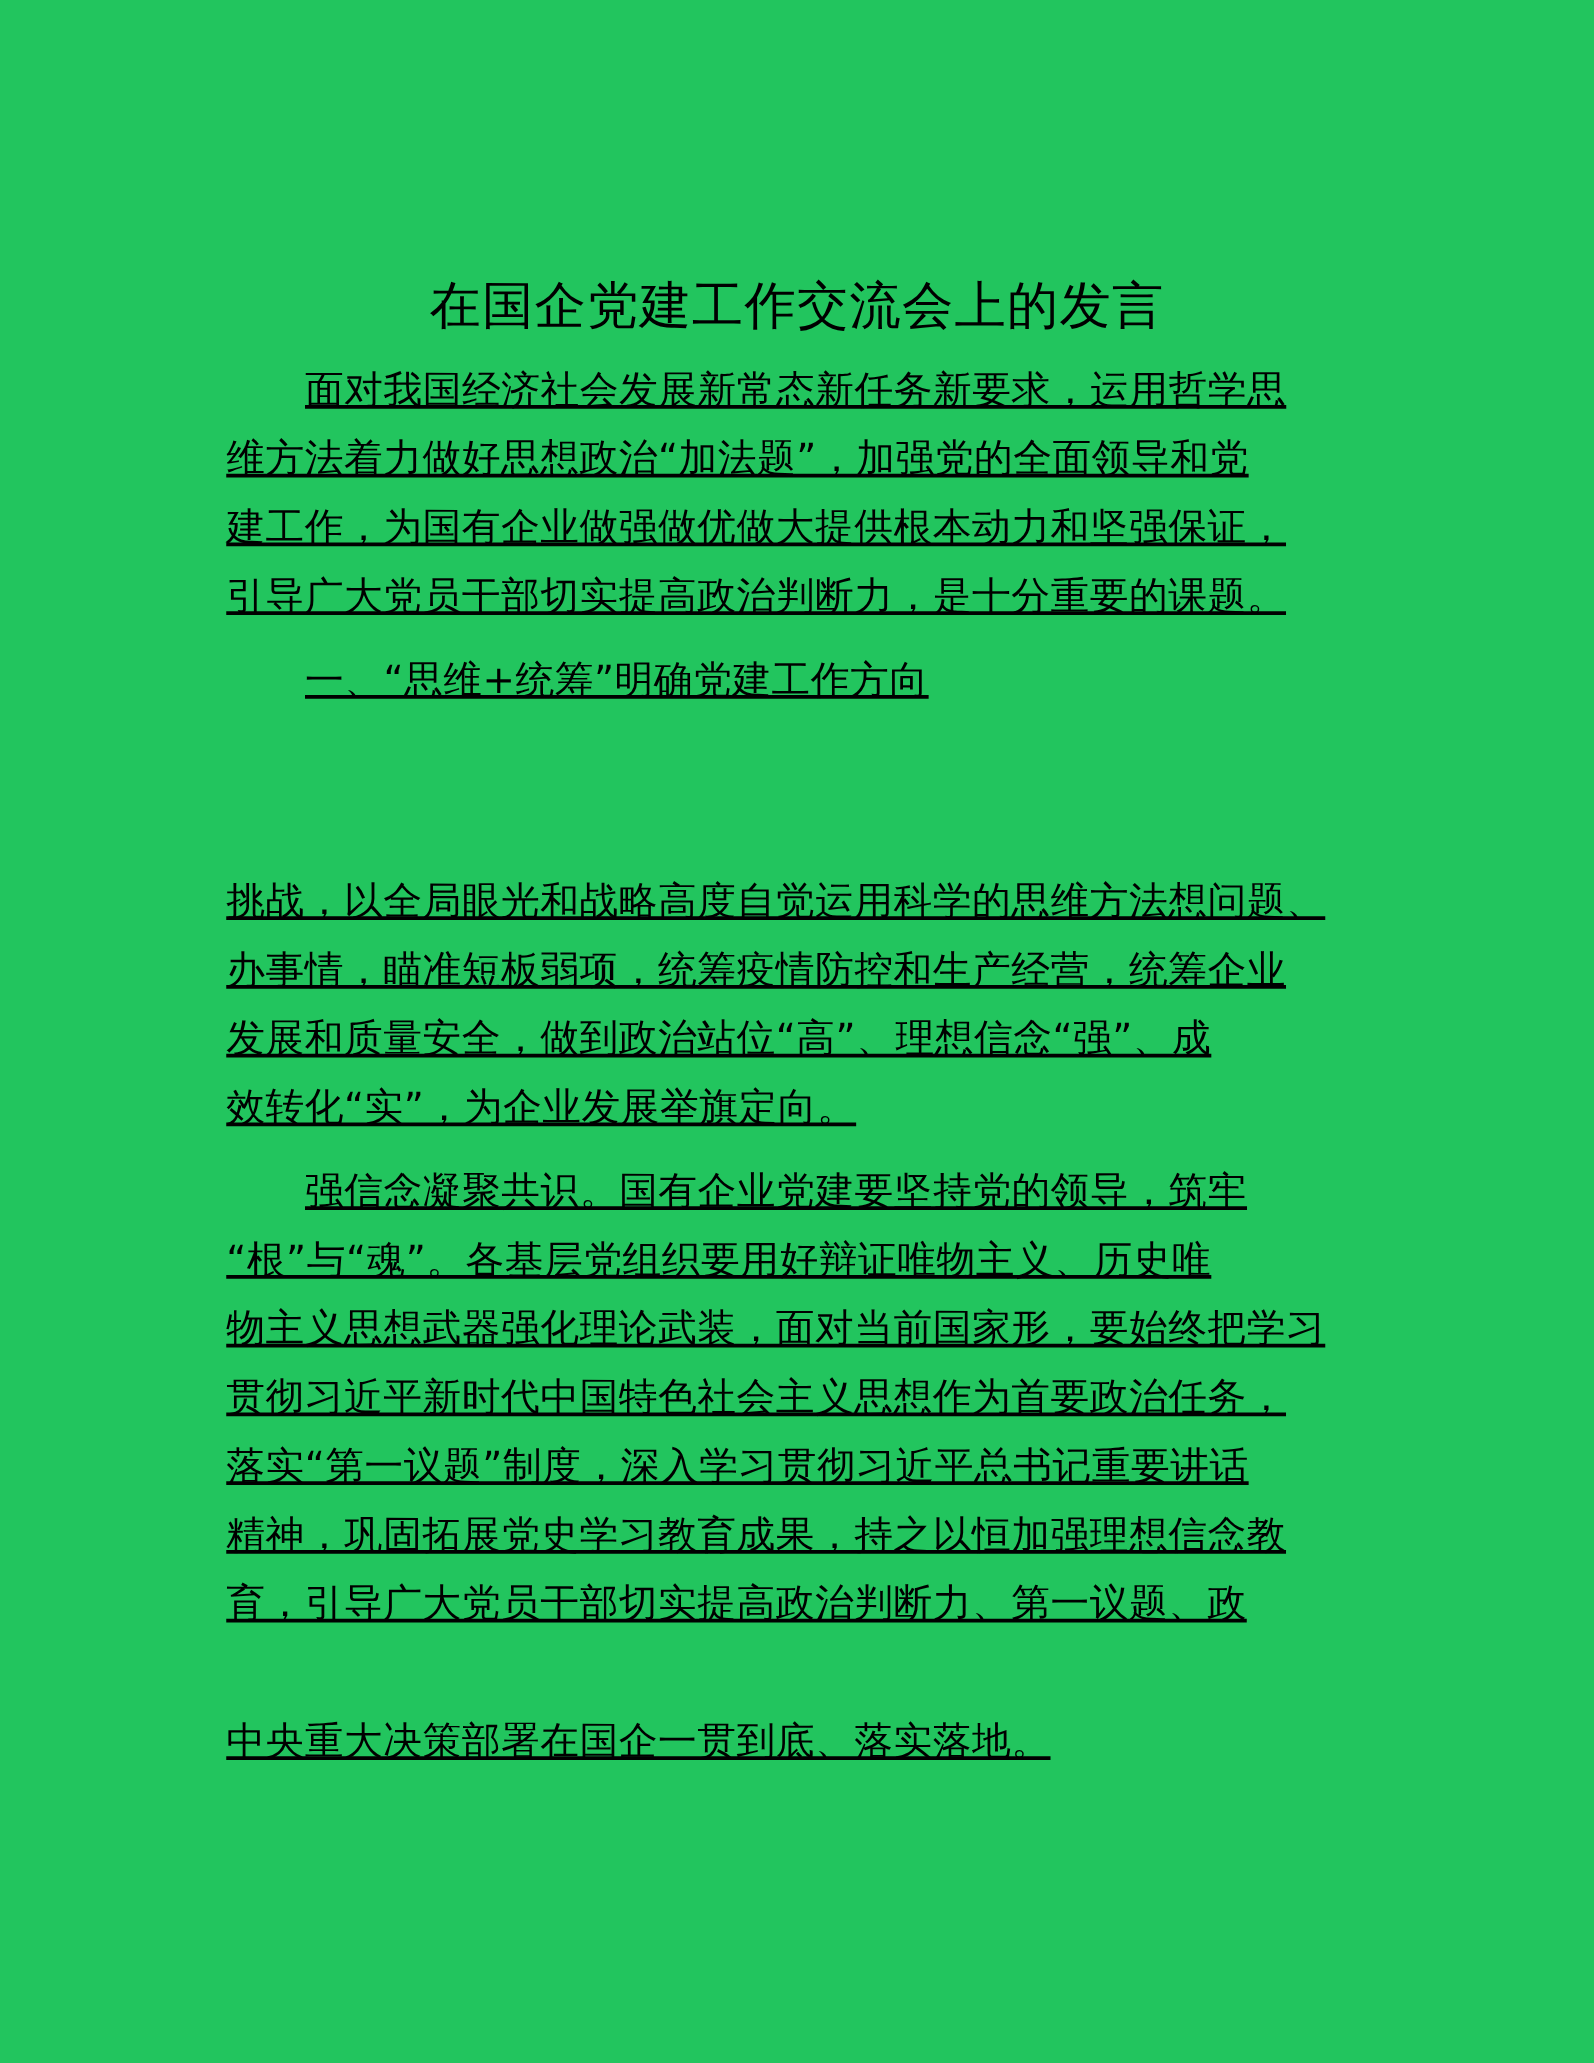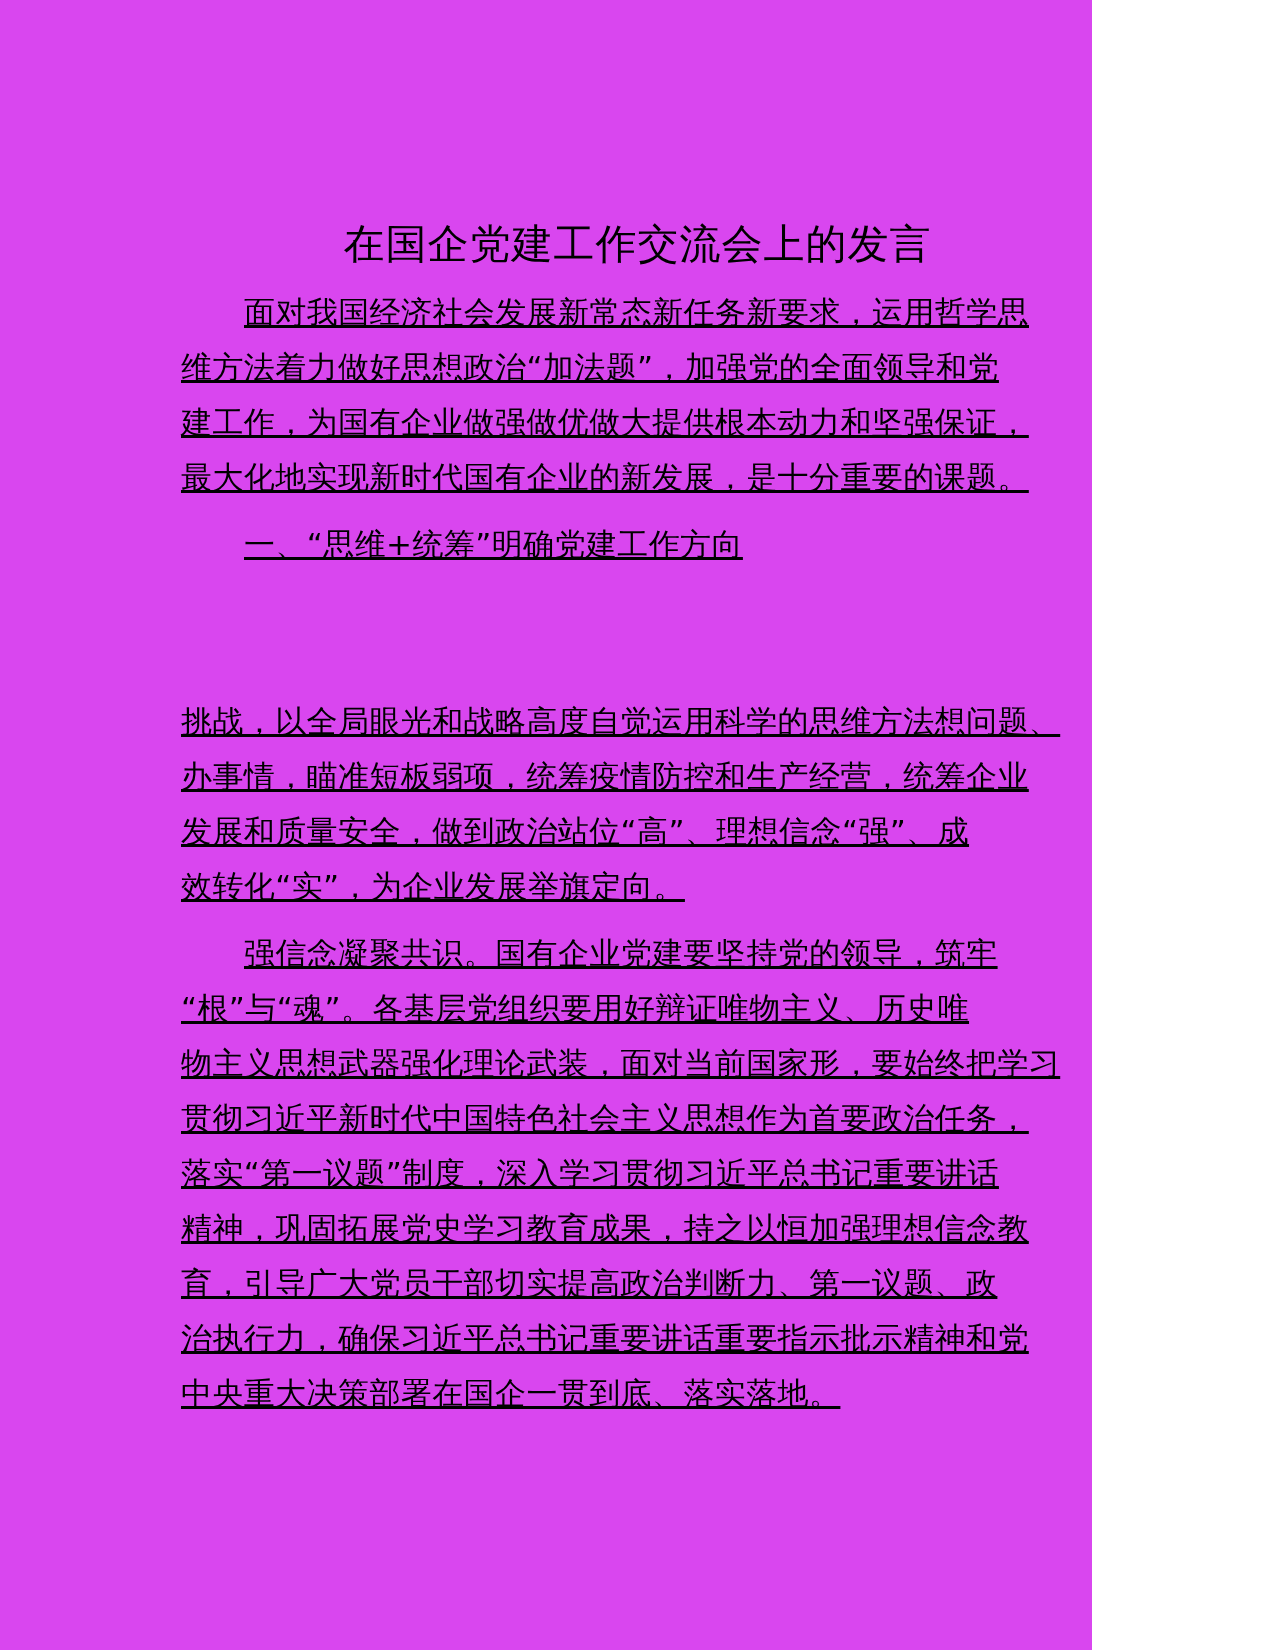--- a/index.html
+++ b/index.html
@@ -12,23 +12,23 @@
       height: 1650px;
       position: relative;
       overflow: hidden;
       font-family: "DejaVu Sans", "Liberation Sans", sans-serif;
       color: #000000;
     }
     .page {
       position: absolute;
       left: 0;
       top: 0;
-      width: 1092px;
+      width: 1275px;
       height: 1650px;
-      background: #d946ef;
+      background: #22c55e;
     }
     .title {
       position: absolute;
       left: 0;
       width: 1275px;
       top: 216px;
       text-align: center;
       font-size: 41px;
       line-height: 56px;
       letter-spacing: 1px;
@@ -47,31 +47,30 @@
   </style>
 </head>
 <body>
 
 <div class="page">
   <div class="title">在国企党建工作交流会上的发言</div>
 
   <div class="line indent" style="top:292px">面对我国经济社会发展新常态新任务新要求，运用哲学思</div>
   <div class="line" style="top:347px">维方法着力做好思想政治“加法题”，加强党的全面领导和党</div>
   <div class="line" style="top:402px">建工作，为国有企业做强做优做大提供根本动力和坚强保证，</div>
-  <div class="line" style="top:457px">最大化地实现新时代国有企业的新发展，是十分重要的课题。</div>
+  <div class="line" style="top:457px">引导广大党员干部切实提高政治判断力，是十分重要的课题。</div>
 
   <div class="line indent" style="top:524px">一、“思维+统筹”明确党建工作方向</div>
 
   <div class="line" style="top:701px">挑战，以全局眼光和战略高度自觉运用科学的思维方法想问题、</div>
   <div class="line" style="top:756px">办事情，瞄准短板弱项，统筹疫情防控和生产经营，统筹企业</div>
   <div class="line" style="top:811px">发展和质量安全，做到政治站位“高”、理想信念“强”、成</div>
   <div class="line" style="top:866px">效转化“实”，为企业发展举旗定向。</div>
 
   <div class="line indent" style="top:933px">强信念凝聚共识。国有企业党建要坚持党的领导，筑牢</div>
   <div class="line" style="top:988px">“根”与“魂”。各基层党组织要用好辩证唯物主义、历史唯</div>
   <div class="line" style="top:1043px">物主义思想武器强化理论武装，面对当前国家形，要始终把学习</div>
   <div class="line" style="top:1153px">落实“第一议题”制度，深入学习贯彻习近平总书记重要讲话</div>
   <div class="line" style="top:1098px">贯彻习近平新时代中国特色社会主义思想作为首要政治任务，</div>
   <div class="line" style="top:1208px">精神，巩固拓展党史学习教育成果，持之以恒加强理想信念教</div>
   <div class="line" style="top:1263px">育，引导广大党员干部切实提高政治判断力、第一议题、政</div>
-  <div class="line" style="top:1318px">治执行力，确保习近平总书记重要讲话重要指示批示精神和党</div>
   <div class="line" style="top:1373px">中央重大决策部署在国企一贯到底、落实落地。</div>
 </div>
 
 </body></html>

